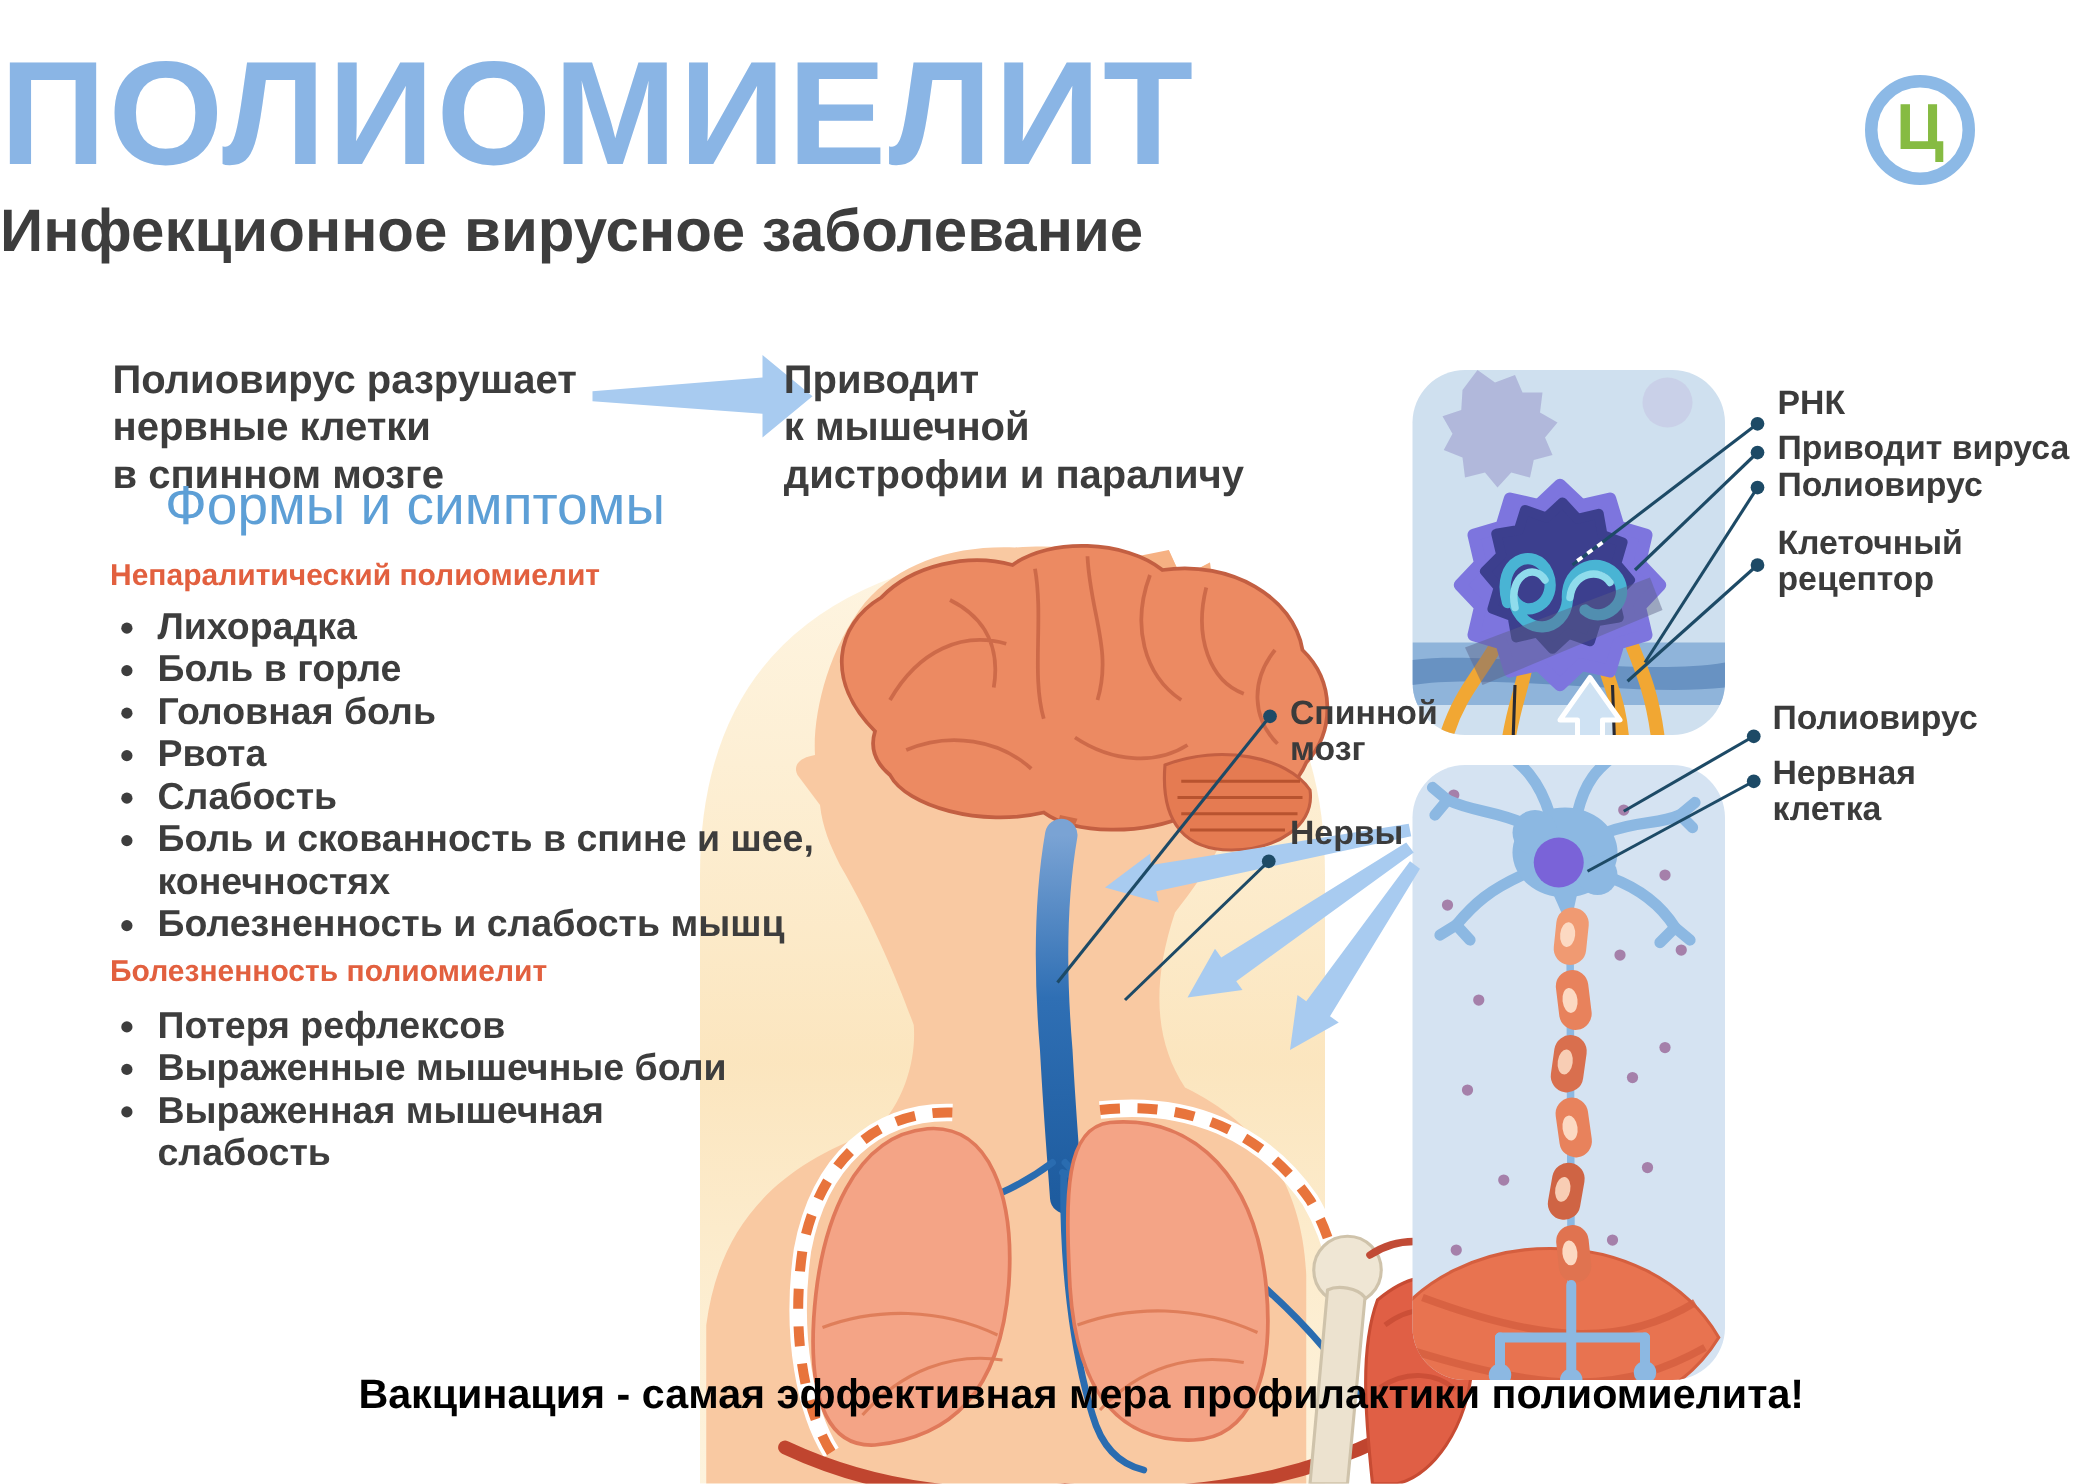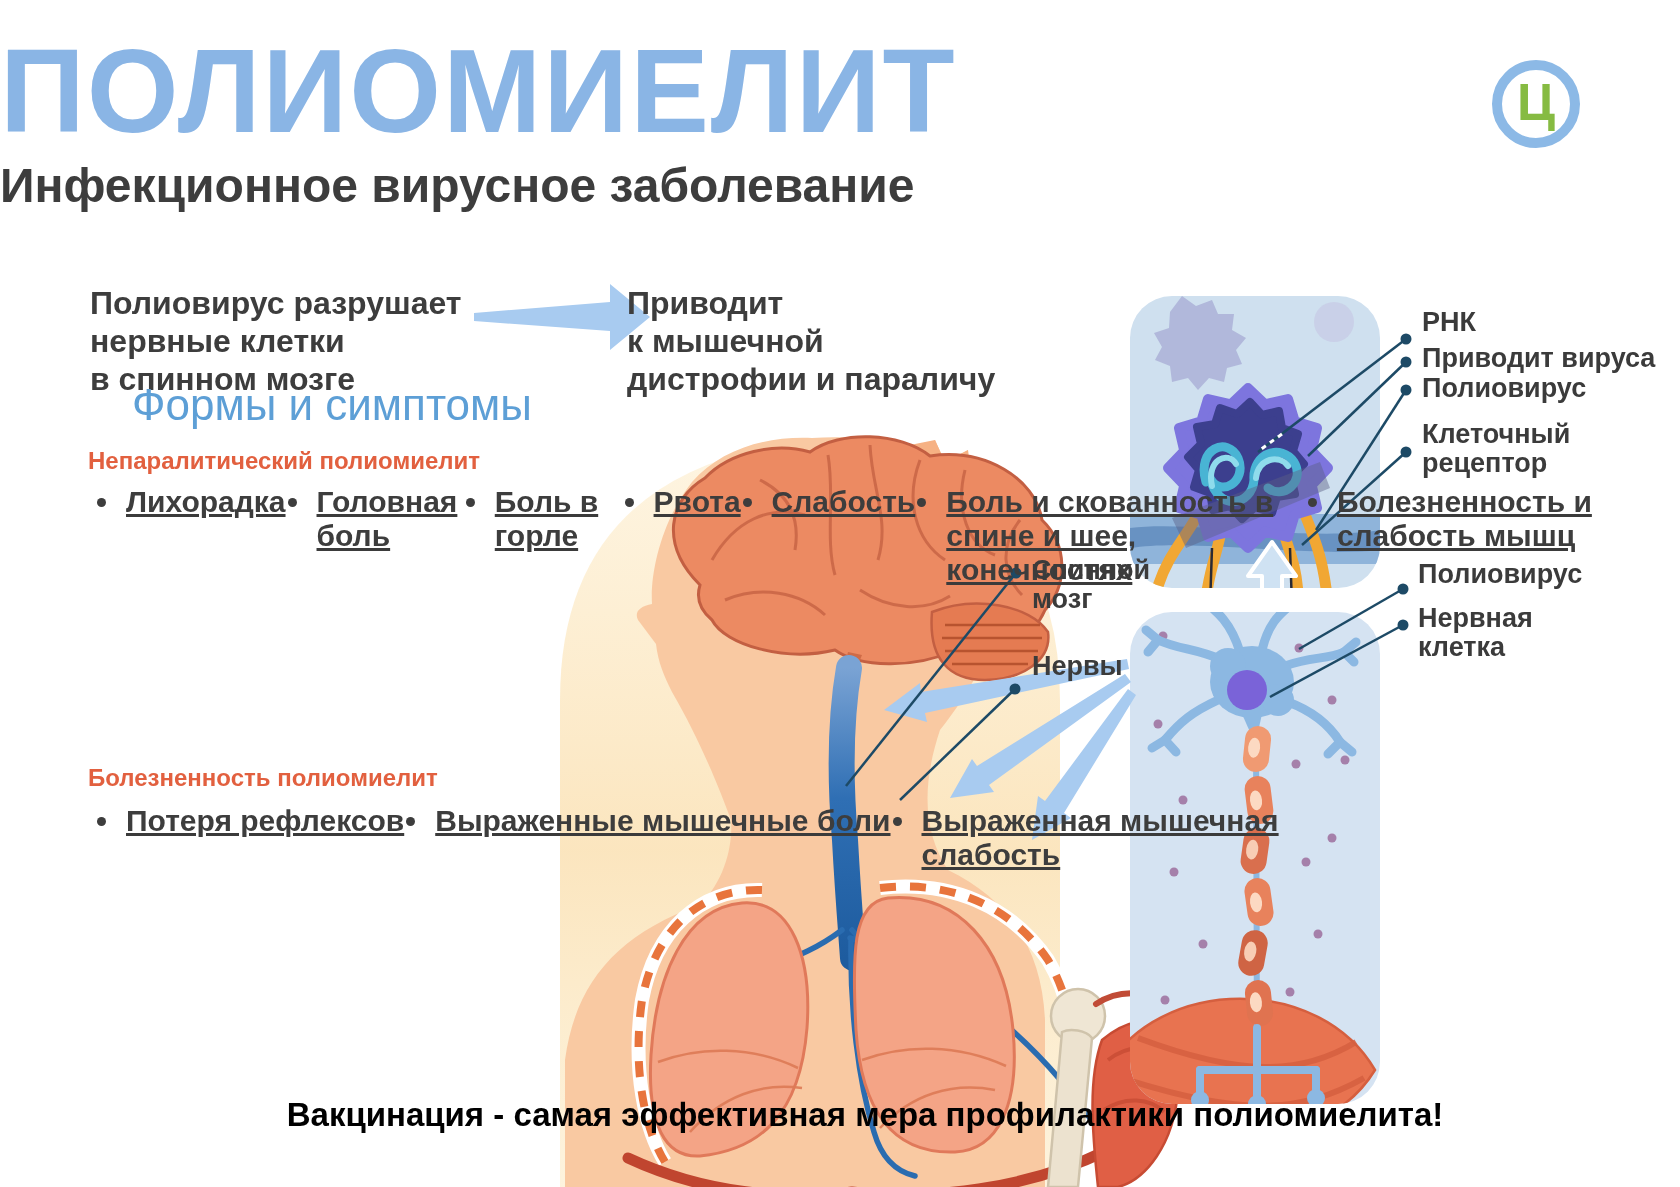--- a/index.html
+++ b/index.html
@@ -15,21 +15,21 @@
   .logo{position:absolute;left:1492px;top:60px;width:88px;height:88px;border:10px solid #8cb9e6;
         border-radius:50%;z-index:2;display:flex;align-items:center;justify-content:center;box-sizing:border-box;}
   .logo span{color:#86bb42;font-size:52px;font-weight:800;line-height:1;transform:translateY(-2px);}
   .intro{font-size:32px;font-weight:800;line-height:38px;color:#3d3d3d;margin-top:32px;}
   .intro-left{left:90px;top:252px;width:430px;}
   .intro-right{left:627px;top:252px;width:430px;}
   .heading{left:88px;top:380px;font-size:44px;font-weight:400;color:#5d9fd6;margin-left:44px;}
   .sec-title{font-size:24px;font-weight:800;color:#e2603f;}
   .sec1{left:88px;top:447px;}
   .sec2{left:88px;top:764px;}
-  .blist{position:absolute;left:95px;z-index:2;display:flex;flex-direction:row;text-decoration:underline;}
+  .blist{position:absolute;left:95px;z-index:2;display:flex;flex-direction:column;}
   .list1{top:485px;}
   .list2{top:804px;}
   .li{display:flex;align-items:flex-start;}
   .dot{width:9px;height:9px;border-radius:50%;background:#3d3d3d;margin:13px 20px 0 2px;flex:0 0 auto;}
   .li span.it{font-size:30px;font-weight:800;line-height:34px;color:#3d3d3d;white-space:pre-line;}
   .footer{left:60px;top:1096px;width:1610px;text-align:center;font-size:33px;font-weight:800;color:#000000;}
   .lbl{font-size:27px;font-weight:800;line-height:29px;color:#3b3b3b;}
   .l-rnk{left:1422px;top:308px;}
   .l-shell{left:1422px;top:344px;}
   .l-pv1{left:1422px;top:374px;}
@@ -286,25 +286,25 @@
   <div class="txt heading">Формы и симптомы</div>
 
   <div class="txt sec-title sec1">Непаралитический полиомиелит</div>
   <div class="blist list1">
     <div class="li">
         <span class="dot"></span>
         <span class="it">Лихорадка</span>
       </div>
     <div class="li">
         <span class="dot"></span>
+        <span class="it">Боль в горле</span>
+      </div>
+    <div class="li">
+        <span class="dot"></span>
         <span class="it">Головная боль</span>
-      </div>
-    <div class="li">
-        <span class="dot"></span>
-        <span class="it">Боль в горле</span>
       </div>
     <div class="li">
         <span class="dot"></span>
         <span class="it">Рвота</span>
       </div>
     <div class="li">
         <span class="dot"></span>
         <span class="it">Слабость</span>
       </div>
     <div class="li">

